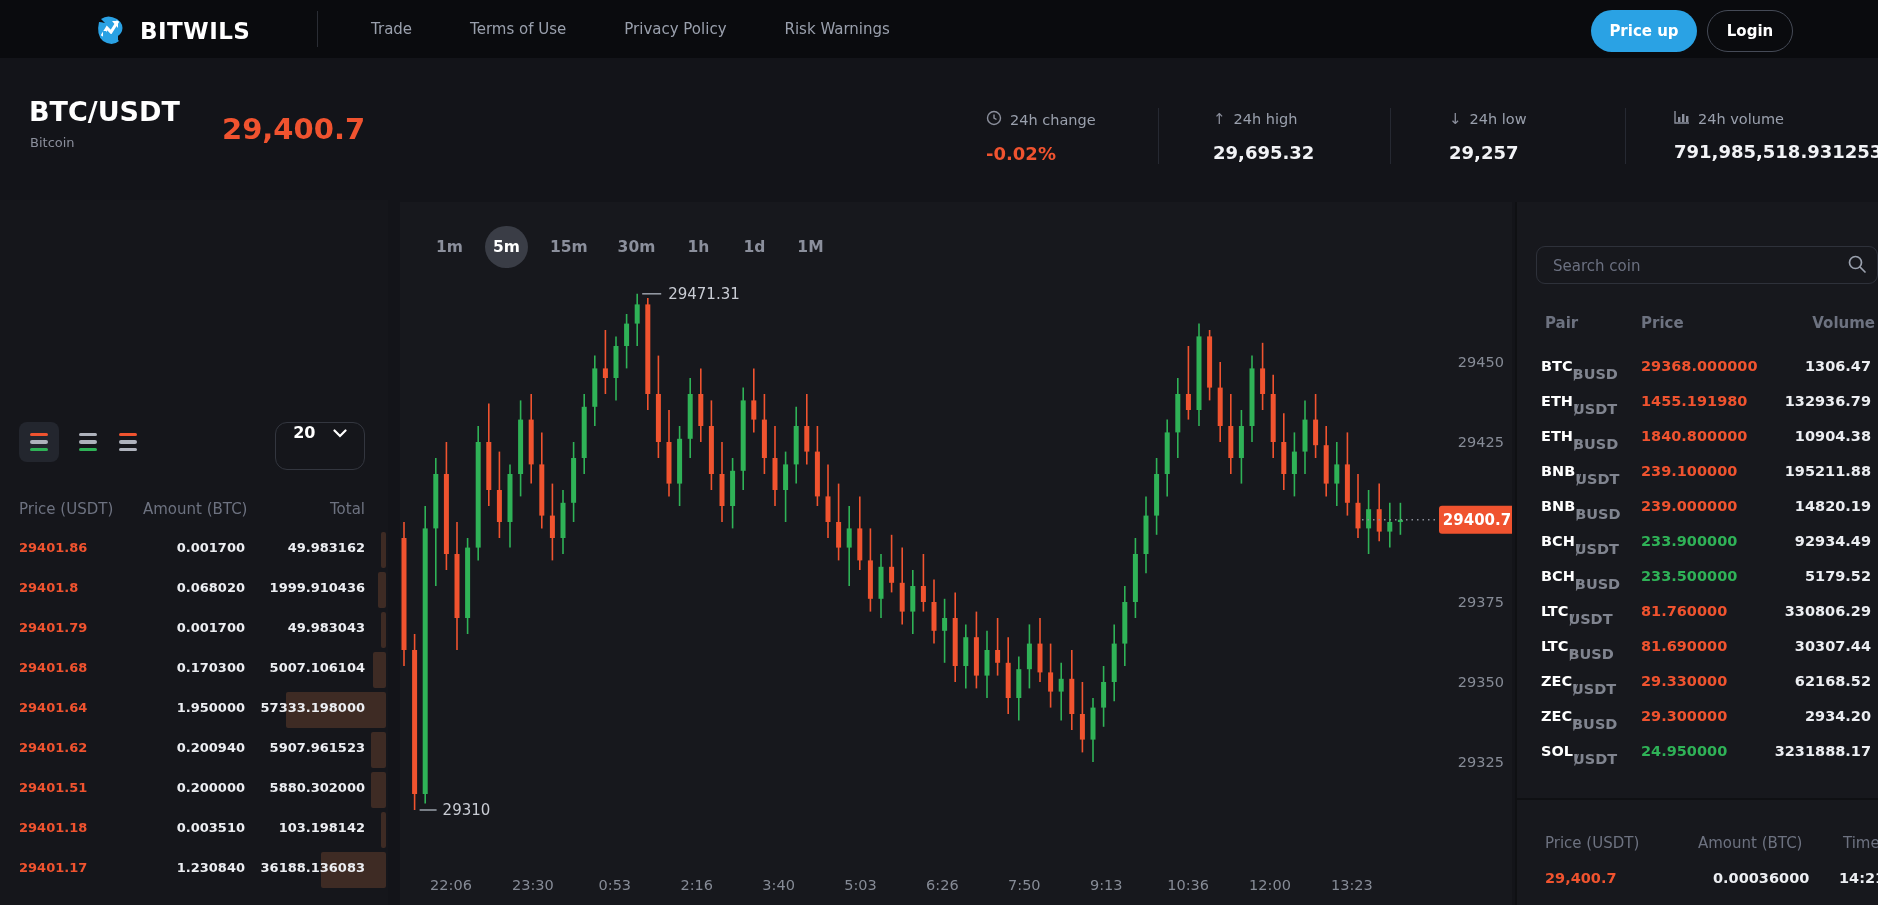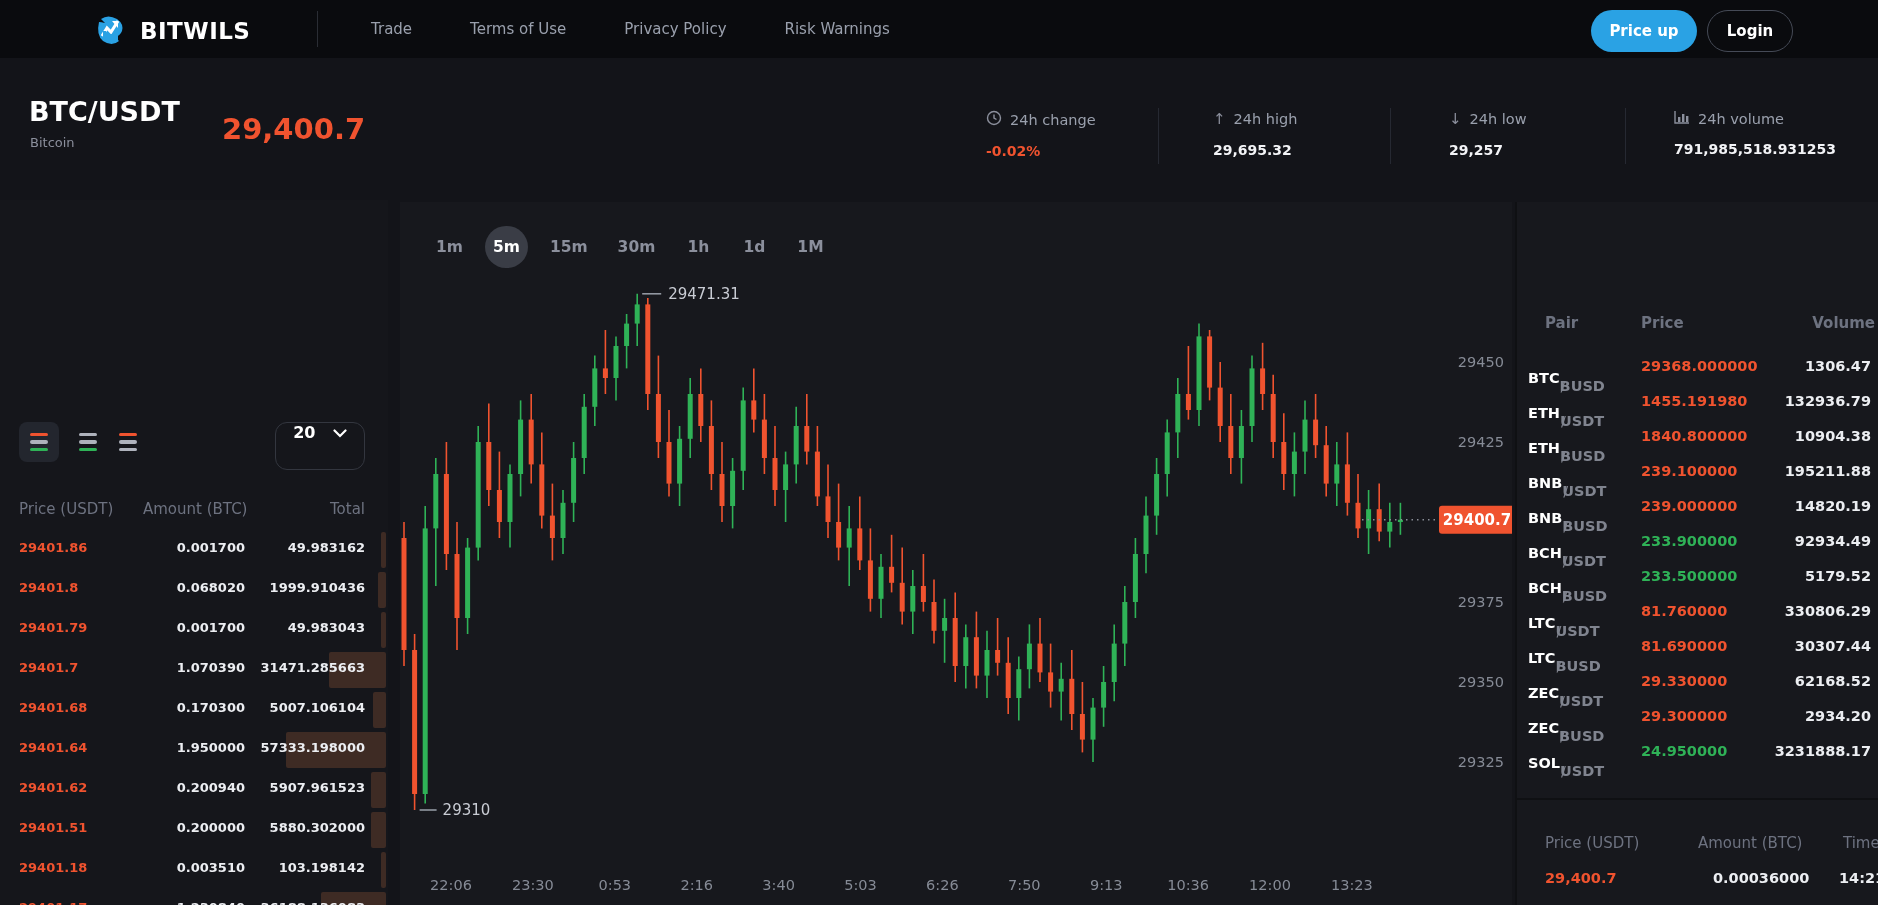--- a/index.html
+++ b/index.html
@@ -17,21 +17,21 @@
     font-size:15px;font-weight:bold;color:#fff;cursor:pointer;box-sizing:border-box;}
   #signup{left:1591px;width:106px;background:#2aa2e4;}
   #login{left:1707px;width:86px;background:transparent;border:1.5px solid #454a56;}
 
   
   .pair-title{position:absolute;left:29px;top:96px;font-size:27px;font-weight:bold;color:#fff;}
   .pair-sub{position:absolute;left:30px;top:135px;font-size:13px;color:#8b8f9c;}
   .last-price{position:absolute;left:222px;top:112px;font-size:29px;font-weight:bold;color:#f0532f;}
   .stat{position:absolute;top:110px;width:200px;}
   .stat .lbl{font-size:14.5px;color:#9aa0ad;display:flex;align-items:center;gap:8px;}
-  .stat .val{margin-top:14px;font-size:14px;font-weight:600;color:#f2f3f6;}
+  .stat .val{margin-top:14px;font-size:18px;font-weight:600;color:#f2f3f6;}
   .stat-divider{position:absolute;top:108px;width:1px;height:56px;background:#262932;}
 
   
   #obpanel{position:absolute;left:0;top:200px;width:388px;height:705px;background:#15161b;overflow:hidden;}
   .ob-viewbtn{position:absolute;top:222px;width:40px;height:40px;border-radius:8px;display:flex;flex-direction:column;
     align-items:center;justify-content:center;gap:4px;cursor:pointer;}
   .ob-viewbtn.sel{background:#23262e;}
   .ob-viewbtn i{display:block;width:18px;height:3.5px;border-radius:2px;}
   #depth-select{position:absolute;left:275px;top:222px;width:90px;height:48px;border:1.5px solid #33363f;border-radius:12px;
     box-sizing:border-box;display:flex;align-items:flex-start;justify-content:space-evenly;cursor:pointer;}
@@ -57,21 +57,21 @@
   #marketpanel{position:absolute;left:1515px;top:202px;width:363px;height:703px;background:#17181d;overflow:hidden;border-left:2px solid #0f1013;}
   #search-box{position:absolute;left:19px;top:44px;width:342px;height:38px;border:1.5px solid #2e313a;border-radius:9px;box-sizing:border-box;}
   #search-input{position:absolute;left:14px;top:0;width:280px;height:35px;background:transparent;border:none;outline:none;
     color:#dfe1e8;font-size:15px;font-family:inherit;}
   #search-input::placeholder{color:#6b7080;}
   #search-icon{position:absolute;right:10px;top:7px;cursor:pointer;}
   .mk-head{position:absolute;top:112px;font-size:15px;font-weight:600;color:#6d7280;}
   #mk-rows{position:absolute;left:0;top:148px;width:363px;}
   .mk-row{position:relative;height:35px;cursor:pointer;}
   .mk-row span{position:absolute;top:8px;font-size:14.5px;font-weight:600;}
-  .mk-pair{left:11px;color:#fff;font-weight:bold;margin-top:12px;}
+  .mk-pair{left:24px;color:#fff;font-weight:bold;}
   .mk-pair .q{color:#80848f;font-weight:600;text-align:right;}
   .mk-pair .sl{color:#80848f;font-weight:400;padding:0 1px;}
   .mk-price{left:124px;}
   .mk-vol{right:9px;color:#eceef2;}
 
   
   #trades{position:absolute;left:1515px;top:798px;width:363px;height:107px;background:#17181d;border-left:2px solid #0f1013;
     border-top:2px solid #0f1013;overflow:hidden;}
   .tr-head{position:absolute;top:34px;font-size:15px;color:#6d7280;}
   .tr-cell{position:absolute;top:70px;font-size:14.5px;font-weight:600;}
@@ -192,26 +192,20 @@
           <span class="bar" style="width:8px"></span>
           <span class="c c1">29401.8</span>
           <span class="c c2">0.068020</span>
           <span class="c c3">1999.910436</span>
         </div>
         <div class="ob-row">
           <span class="bar" style="width:5px"></span>
           <span class="c c1">29401.79</span>
           <span class="c c2">0.001700</span>
           <span class="c c3">49.983043</span>
-        </div>
-        <div class="ob-row">
-          <span class="bar" style="width:57px"></span>
-          <span class="c c1">29401.7</span>
-          <span class="c c2">1.070390</span>
-          <span class="c c3">31471.285663</span>
         </div>
         <div class="ob-row">
           <span class="bar" style="width:13px"></span>
           <span class="c c1">29401.68</span>
           <span class="c c2">0.170300</span>
           <span class="c c3">5007.106104</span>
         </div>
         <div class="ob-row">
           <span class="bar" style="width:100px"></span>
           <span class="c c1">29401.64</span>
@@ -478,20 +472,29 @@
         </g>
         <line x1="962" y1="317.7599999999977" x2="1039" y2="317.7599999999977" stroke="#8a8e98" stroke-width="1.5" stroke-dasharray="1.5,4"></line>
         <g>
           <rect x="1039" y="303.7599999999977" width="76" height="28" rx="3" fill="#f0532f"></rect>
           <text x="1077" y="323.2599999999977" text-anchor="middle" fill="#ffffff" font-size="15" font-weight="bold" font-family="DejaVu Sans, Liberation Sans, sans-serif">29400.7</text>
         </g>
       </svg>
   </div>
 
   <div id="marketpanel">
+    <div id="search-box">
+      <input id="search-input" placeholder="Search coin" style="">
+      <span id="search-icon">
+        <svg width="20" height="20" viewBox="0 0 20 20">
+            <circle cx="8.5" cy="8.5" r="6" fill="none" stroke="#9aa0ad" stroke-width="1.7"></circle>
+            <path d="M13 13 L18 18" stroke="#9aa0ad" stroke-width="1.7" stroke-linecap="round"></path>
+          </svg>
+      </span>
+    </div>
     <div class="mk-head" style="left:28px">Pair</div>
     <div class="mk-head" style="left:124px">Price</div>
     <div class="mk-head" style="right:5px">Volume</div>
     <div id="mk-rows">
         <div class="mk-row">
           <span class="mk-pair">BTC<span class="sl">/</span><span class="q">BUSD</span></span>
           <span class="mk-price" style="color:#f0532f">29368.000000</span>
           <span class="mk-vol">1306.47</span>
         </div>
         <div class="mk-row">

